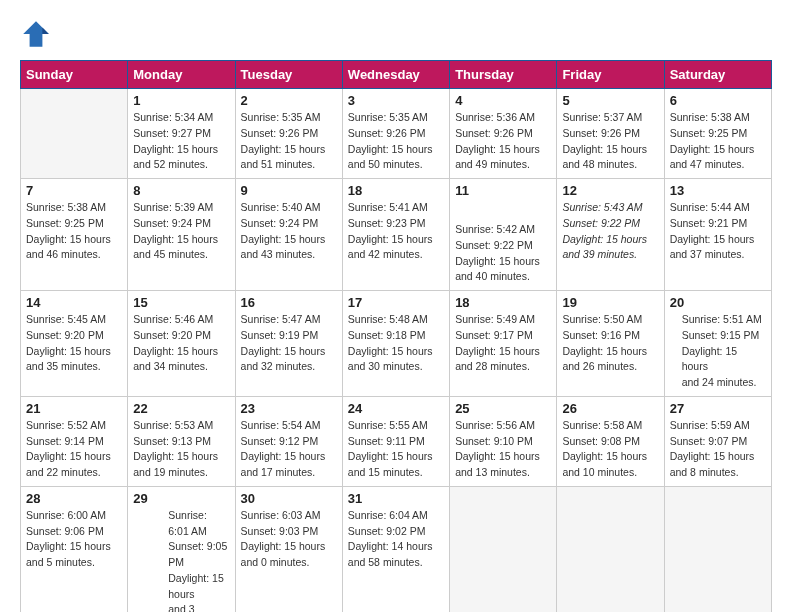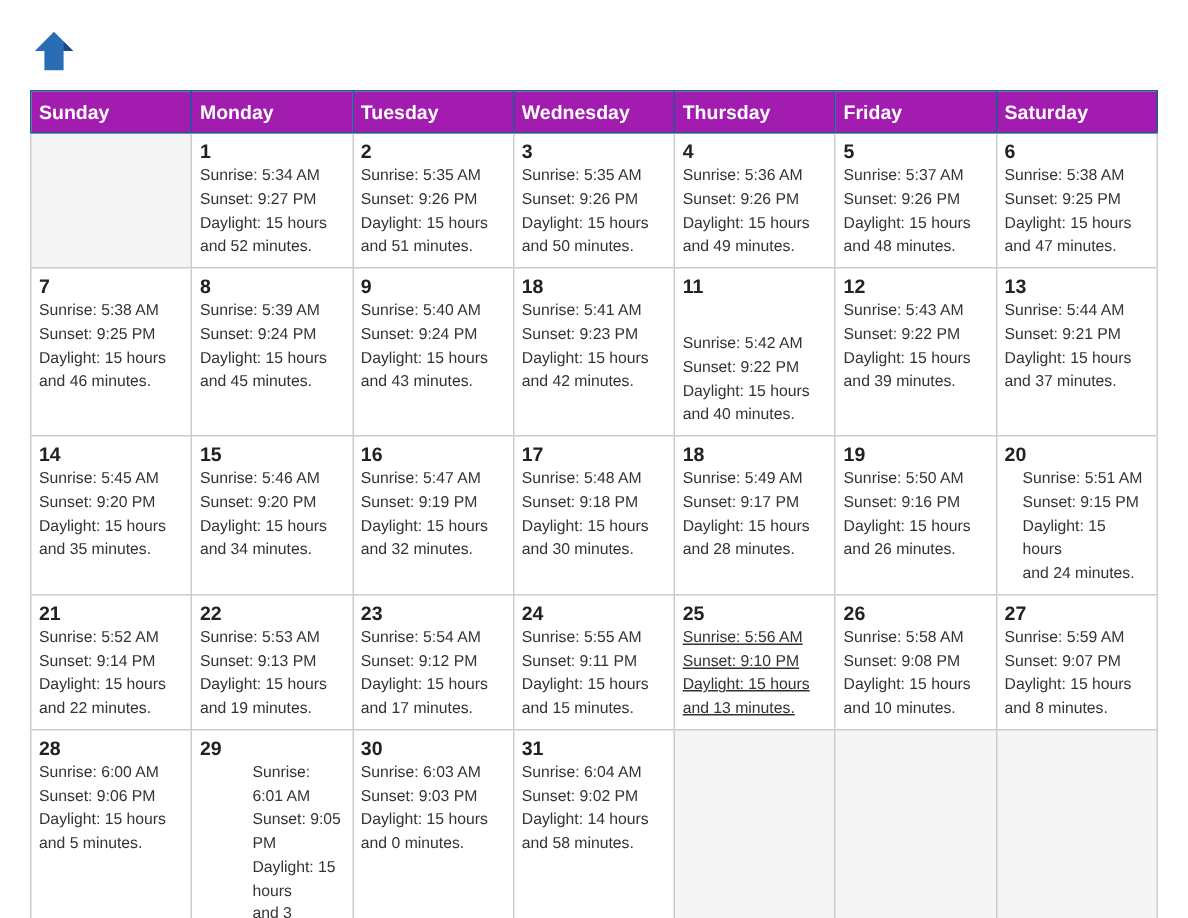--- a/index.html
+++ b/index.html
@@ -49,21 +49,21 @@
       font-size: 15px;
       color: #333;
       margin-top: 2px;
     }
     .calendar {
       width: 100%;
       border-collapse: collapse;
       border: 1px solid #ccc;
     }
     .calendar th {
-      background: #a21caf;
+      background: #be185d;
       color: #fff;
       font-size: 13px;
       font-weight: bold;
       padding: 6px 5px;
       text-align: left;
       border: 1px solid #1a5a9a;
     }
     .calendar td {
       vertical-align: top;
       width: 14.28%;
@@ -201,21 +201,21 @@
           </td>
           <td>
             <span class="day-number">11</span>
             <div class="day-info" style="white-space: pre-line; margin-top: 24px;">Sunrise: 5:42 AM
 Sunset: 9:22 PM
 Daylight: 15 hours
 and 40 minutes.</div>
           </td>
           <td>
             <span class="day-number">12</span>
-            <div class="day-info" style="white-space: pre-line;">Sunrise: 5:43 AM
+            <div class="day-info" style="white-space: pre-line; font-style: italic;">Sunrise: 5:43 AM
 Sunset: 9:22 PM
 Daylight: 15 hours
 and 39 minutes.</div>
           </td>
           <td>
             <span class="day-number">13</span>
             <div class="day-info" style="white-space: pre-line;">Sunrise: 5:44 AM
 Sunset: 9:21 PM
 Daylight: 15 hours
 and 37 minutes.</div>
@@ -296,21 +296,21 @@
           </td>
           <td>
             <span class="day-number">24</span>
             <div class="day-info" style="white-space: pre-line;">Sunrise: 5:55 AM
 Sunset: 9:11 PM
 Daylight: 15 hours
 and 15 minutes.</div>
           </td>
           <td>
             <span class="day-number">25</span>
-            <div class="day-info" style="white-space: pre-line; text-decoration: underline;">Sunrise: 5:56 AM
+            <div class="day-info" style="white-space: pre-line;">Sunrise: 5:56 AM
 Sunset: 9:10 PM
 Daylight: 15 hours
 and 13 minutes.</div>
           </td>
           <td>
             <span class="day-number">26</span>
             <div class="day-info" style="white-space: pre-line;">Sunrise: 5:58 AM
 Sunset: 9:08 PM
 Daylight: 15 hours
 and 10 minutes.</div>

